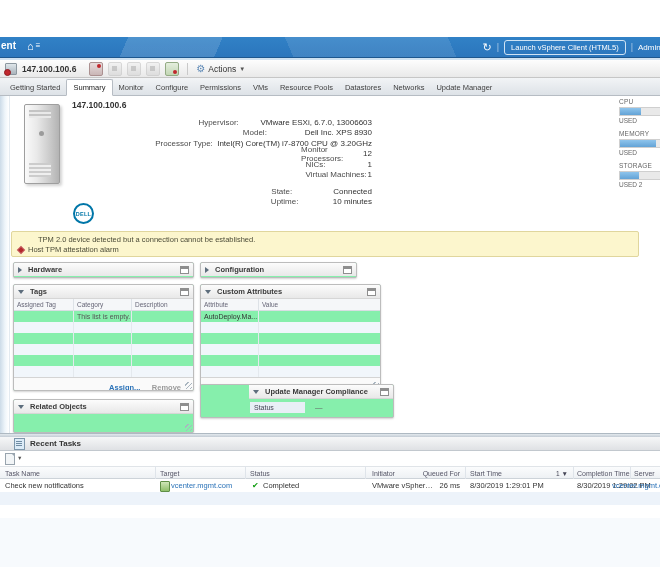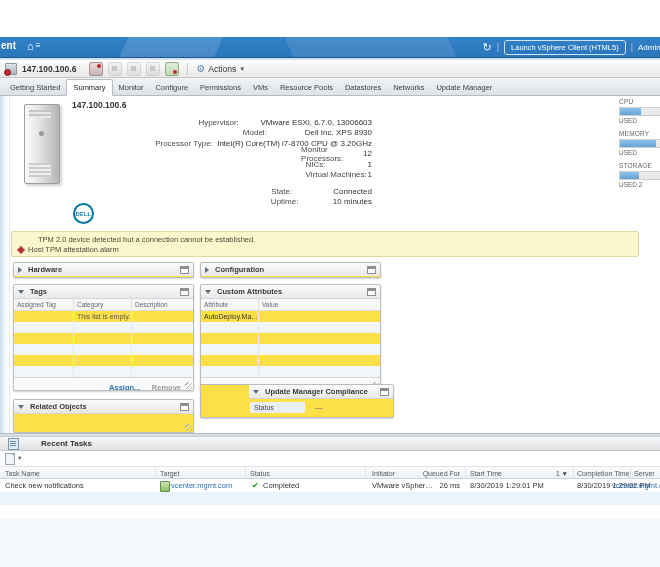--- a/index.html
+++ b/index.html
@@ -102,21 +102,21 @@
 
   
   #warnbox{left:11px;top:135px;width:626px;height:24px;background:#fcf6cd;border:1px solid #e0d69d;border-radius:2px;}
   #warn-line1{position:absolute;left:26px;top:3px;font-size:7.5px;color:#4c4c38;}
   #warn-line2{position:absolute;left:6px;top:13px;display:flex;align-items:center;gap:4px;}
   .diamond{width:6px;height:6px;background:#b3282d;transform:rotate(45deg);display:inline-block;
     box-shadow:inset 0 0 0 1px rgba(255,255,255,.25);}
   #warn-line2 .t{font-size:7.5px;color:#4c4c38;}
 
   
-  .portlet{position:absolute;border:1px solid #bcbcbc;border-radius:2px;background:#fde047;
+  .portlet{position:absolute;border:1px solid #bcbcbc;border-radius:2px;background:#86efac;
     box-shadow:0 1px 2px rgba(0,0,0,.18);box-sizing:border-box;overflow:hidden;}
   .phead{height:13px;background:linear-gradient(#fcfcfc,#e8e8e8);display:flex;align-items:center;
     padding:0 4px;border-bottom:1px solid #d6d6d6;}
   .arr-r{width:0;height:0;border-left:4px solid #5d6d7c;border-top:3px solid transparent;border-bottom:3px solid transparent;}
   .arr-d{width:0;height:0;border-top:4px solid #5d6d7c;border-left:3px solid transparent;border-right:3px solid transparent;}
   .ptitle{font-size:7.5px;font-weight:bold;color:#3a3a3a;margin-left:6px;}
   .maxicon{margin-left:auto;width:7px;height:6px;border:1px solid #8e8e8e;position:relative;background:#fff;}
   .maxicon::before{content:"";position:absolute;left:0;top:0;width:7px;height:2px;background:#8e8e8e;}
   .pcols{height:11px;background:#f5f7f9;border-bottom:1px solid #d9dee3;display:flex;}
   .pcols .pc{font-size:6.5px;color:#667;padding-left:3px;line-height:11px;border-right:1px solid #dde2e7;box-sizing:border-box;}
@@ -134,21 +134,21 @@
   .umc-lbl{width:55px;background:#e8eff6;font-size:7px;color:#445;line-height:11px;padding-left:4px;box-sizing:border-box;margin-left:1px;}
   .umc-val{font-size:7.5px;color:#666;margin-left:10px;}
 
   
   #splitter{left:0;top:433px;width:660px;height:4px;background:linear-gradient(#e3e9ee,#c3ccd4);border-top:1px solid #aeb9c2;box-sizing:border-box;}
 
   
   #recent{left:0;top:437px;width:660px;height:130px;background:#fff;overflow:hidden;}
   #rt-titlebar{position:absolute;left:0;top:0;width:660px;height:14px;
     background:linear-gradient(#f6f7f8,#dfe1e4);border-bottom:1px solid #c2c8ce;box-sizing:border-box;
-    display:flex;align-items:center;padding-left:8px;gap:22px;}
+    display:flex;align-items:center;padding-left:14px;gap:5px;}
   #rt-icon{width:9px;height:10px;border:1px solid #7e97ab;background:#dcebf7;position:relative;}
   #rt-icon::before{content:"";position:absolute;left:1px;top:2px;width:6px;height:1px;background:#6f8ba2;box-shadow:0 2px 0 #6f8ba2,0 4px 0 #6f8ba2;}
   #rt-title{font-size:8px;font-weight:bold;color:#333;}
   #rt-exportrow{position:absolute;left:0;top:14px;width:660px;height:15px;background:#fff;}
   #export-icon{position:absolute;left:5px;top:2px;width:8px;height:10px;border:1px solid #98a4ae;background:#f2f5f7;}
   #export-icon::after{content:"";position:absolute;right:-1px;top:-1px;border:2px solid transparent;border-top-color:#98a4ae;border-right-color:#98a4ae;}
   #export-arrow{position:absolute;left:17px;top:4px;font-size:5.5px;color:#555;}
   #rt-headrow{position:absolute;left:0;top:29px;width:660px;height:13px;
     background:linear-gradient(#fbfcfd,#eef1f4);border-top:1px solid #e0e4e8;border-bottom:1px solid #cdd3d9;box-sizing:border-box;}
   .rt-h{position:absolute;top:1px;font-size:7px;color:#556;line-height:11px;white-space:nowrap;}
@@ -291,21 +291,21 @@
   </div>
 
   <div class="portlet" style="left:13px;top:166px;width:181px;height:16px;">
     <div class="phead" style="border-bottom:none;">
       <span class="arr-r"></span>
       <span class="ptitle">Hardware</span>
       <span class="maxicon"></span>
     </div>
   </div>
 
-  <div class="portlet" style="left:200px;top:166px;width:181px;height:16px;">
+  <div class="portlet" style="left:200px;top:166px;width:157px;height:16px;">
     <div class="phead" style="border-bottom:none;">
       <span class="arr-r"></span>
       <span class="ptitle">Configuration</span>
       <span class="maxicon"></span>
     </div>
   </div>
 
   <div class="portlet" style="left:13px;top:188px;width:181px;height:107px;">
     <div class="phead">
       <span class="arr-d"></span>

